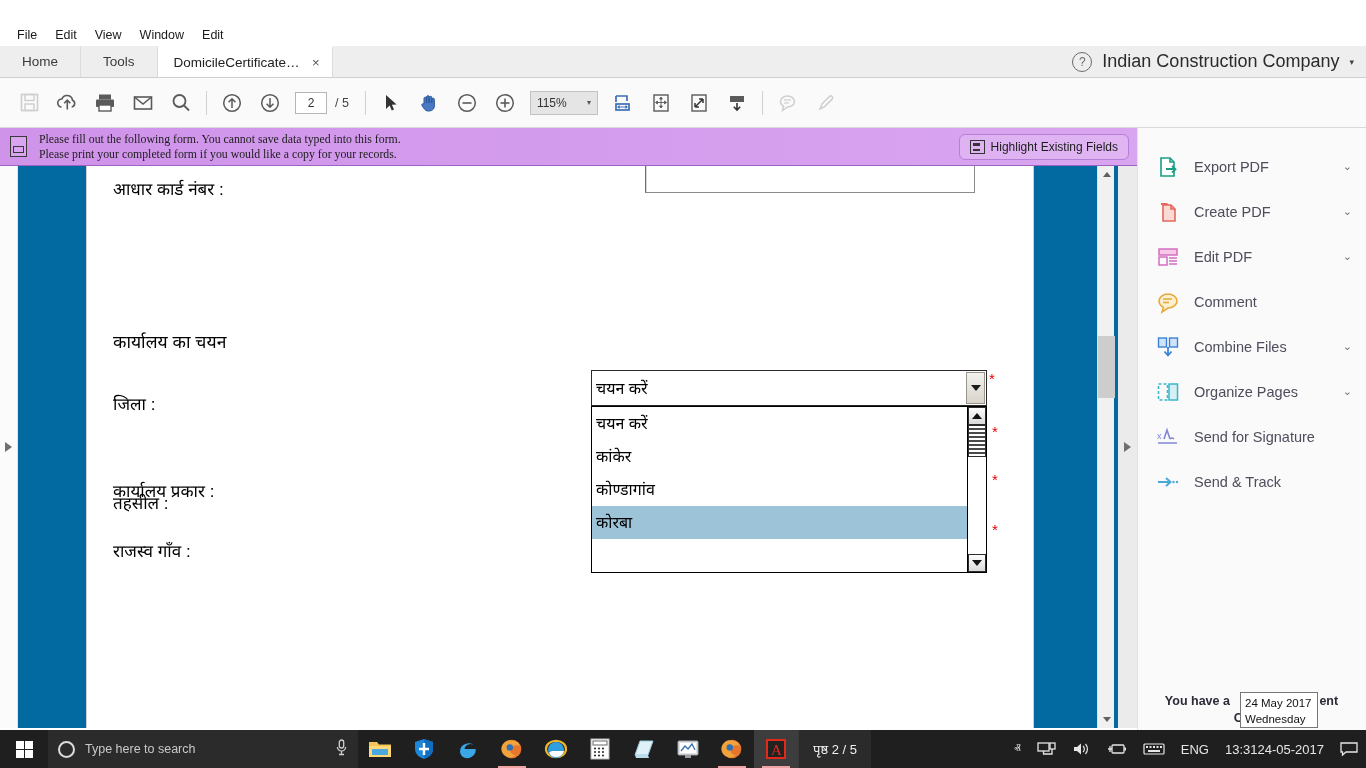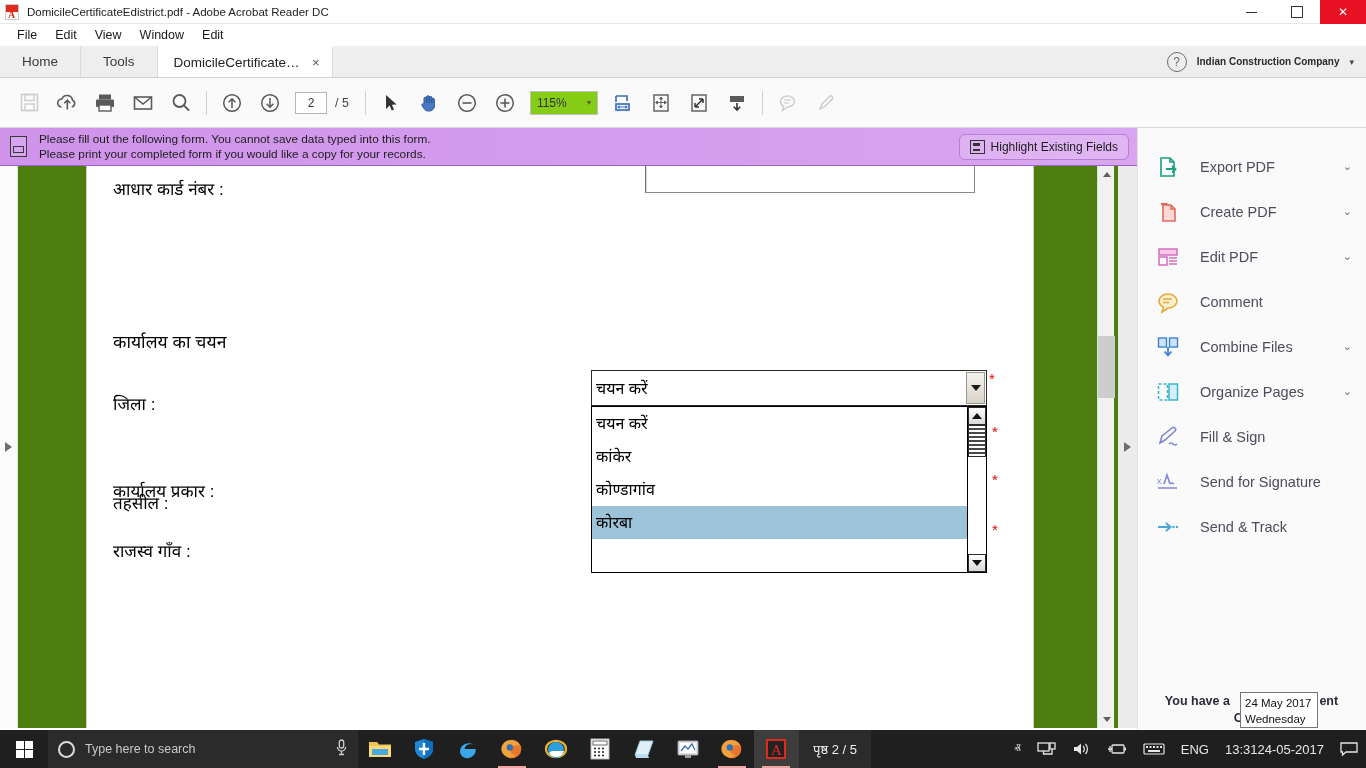--- a/index.html
+++ b/index.html
@@ -62,21 +62,21 @@
   .tabstrip .tab.doc { padding: 0 12px 0 16px; max-width: 175px; }
   .tabstrip .tab .tlabel { overflow: hidden; white-space: nowrap; text-overflow: ellipsis; }
   .tabstrip .tab .tclose { margin-left: 10px; font-size: 13px; color: #555; cursor: pointer; }
   .header-right {
     margin-left: auto; display: flex; align-items: center; gap: 10px; padding-right: 12px;
   }
   .help-circle {
     width: 20px; height: 20px; border-radius: 50%; border: 1.4px solid #6b6b6b;
     color: #6b6b6b; font-size: 12px; display: flex; align-items: center; justify-content: center;
   }
-  .acct-name { font-size: 10px; color: #2b2b2b; font-weight: bold; }
+  .acct-name { font-size: 18px; color: #2b2b2b; font-weight: normal; }
   .acct-caret { font-size: 9px; color: #444; }
 
   
   .toolbar {
     position: absolute; top: 78px; left: 0; width: 1366px; height: 50px;
     background: #fafafa; border-bottom: 1px solid #d9d9d9;
     display: flex; align-items: center; padding-left: 10px; gap: 0px;
   }
   .tbtn {
     width: 38px; height: 38px; display: flex; align-items: center; justify-content: center;
@@ -84,55 +84,55 @@
   }
   .tbtn svg { display: block; }
   .tbtn.disabled { opacity: .45; }
   .tsep { width: 1px; height: 24px; background: #d0d0d0; margin: 0 6px; }
   .pagebox {
     width: 32px; height: 22px; border: 1px solid #b5b5b5; background: #fff;
     font-size: 12px; color: #333; text-align: center; line-height: 20px; margin-left: 6px;
   }
   .pagetot { font-size: 12.5px; color: #444; margin-left: 8px; }
   .zoombox {
-    width: 68px; height: 24px; border: 1px solid #c2c2c2; background: #84cc16;
+    width: 68px; height: 24px; border: 1px solid #c2c2c2; background: #e5e5e5;
     display: flex; align-items: center; justify-content: space-between;
     padding: 0 6px; font-size: 12px; color: #333; margin: 0 6px;
   }
   .zoombox .zcaret { font-size: 8px; color: #555; }
 
   
   .formbar {
     position: absolute; top: 128px; left: 0; width: 1137px; height: 38px;
     background: linear-gradient(to right, #cf93ea, #d9a5f0);
     border-bottom: 1px solid #9b63c2;
     display: flex; align-items: center; padding-left: 10px;
   }
   .formbar .doc-ico {
     width: 17px; height: 21px; border: 1.6px solid #3a3a3a; margin-right: 12px; position: relative;
     background: #d9a5f0;
   }
   .formbar .doc-ico:after {
     content: ""; position: absolute; left: 2px; bottom: 3px; width: 9px; height: 5px;
     border: 1.4px solid #3a3a3a;
   }
-  .formbar .ftext { font-size: 11.8px; color: #1c1c1c; line-height: 15px; }
+  .formbar .ftext { font-size: 11.8px; color: #1c1c1c; line-height: 15px; font-family: Liberation Serif, serif; }
   .hl-btn {
     margin-left: auto; margin-right: 8px; height: 26px; display: flex; align-items: center;
     gap: 6px; padding: 0 10px; border: 1px solid #b57fd6; border-radius: 6px;
     background: rgba(255,255,255,0.18); font-size: 12px; color: #1c1c1c;
   }
   .hl-ico { width: 15px; height: 14px; border: 1.4px solid #333; position: relative; }
   .hl-ico:before { content: ""; position: absolute; left: 2px; top: 2px; width: 7px; height: 3px; background: #333; }
   .hl-ico:after { content: ""; position: absolute; left: 2px; top: 8px; width: 7px; height: 2px; background: #333; }
 
   
   .viewport {
     position: absolute; top: 166px; left: 0; width: 1137px; height: 562px;
-    background: #4d7c0f; overflow: hidden;
+    background: #0369a1; overflow: hidden;
   }
   .leftpane-toggle {
     position: absolute; left: 0; top: 166px; width: 18px; height: 562px;
     background: #fbfbfb; border-right: 1px solid #e2e2e2;
     display: flex; align-items: center; justify-content: center;
   }
   .tri-right { width: 0; height: 0; border-left: 7px solid #6f6f6f; border-top: 5px solid transparent; border-bottom: 5px solid transparent; }
   .rightpane-toggle {
     position: absolute; left: 1118px; top: 166px; width: 19px; height: 562px;
     background: #ebebeb; display: flex; align-items: center; justify-content: center;
@@ -203,21 +203,21 @@
   .ds-dn .chev { width: 0; height: 0; border-left: 4px solid transparent; border-right: 4px solid transparent; border-top: 5px solid #606060; }
   .ds-thumb { position: absolute; left: 0; top: 170px; width: 17px; height: 62px; background: #cdcdcd; }
 
   
   .toolspanel {
     position: absolute; left: 1137px; top: 128px; width: 229px; height: 612px;
     background: #fafafa; border-left: 1px solid #e3e3e3;
     padding-top: 16px;
   }
   .tool-row {
-    height: 45px; display: flex; align-items: center; padding: 0 14px 0 18px; gap: 20px;
+    height: 45px; display: flex; align-items: center; padding: 0 14px 0 18px; gap: 14px;
   }
   .tool-row .tname { font-size: 14.5px; color: #4d4d5c; flex: 1; }
   .tool-row .tchev { font-size: 11px; color: #70707d; }
   .tool-ico { width: 24px; height: 24px; flex: none; }
 
   .cloudmsg {
     position: absolute; left: 1137px; top: 690px; width: 229px; height: 40px;
     text-align: center; font-size: 12.5px; color: #2b2b3a; font-weight: bold; line-height: 17px;
     padding-top: 3px;
   }
@@ -252,31 +252,20 @@
   .tray { margin-left: auto; display: flex; align-items: center; height: 38px; color: #e6e6e6; }
   .tray > div { padding: 0 8px; font-size: 13px; display: flex; align-items: center; }
   .clock { text-align: center; font-size: 11.5px; line-height: 15px; padding: 0 10px; }
   .action-center { width: 34px; display: flex; align-items: center; justify-content: center; }
 </style>
 </head>
 <body>
 
 <div id="app">
 
-  <div class="titlebar">
-    <div class="tb-icon">
-        <div class="acro-ico"></div>
-      </div>
-    <div class="tb-title">DomicileCertificateEdistrict.pdf - Adobe Acrobat Reader DC</div>
-    <div class="wincontrols">
-      <div class="wc-min"></div>
-      <div class="wc-max"></div>
-      <div class="wc-close"></div>
-    </div>
-  </div>
 
   <div class="menubar">
     <div class="mi">File</div>
     <div class="mi">Edit</div>
     <div class="mi">View</div>
     <div class="mi">Window</div>
     <div class="mi">Edit</div>
   </div>
 
   <div class="tabstrip">
@@ -558,30 +547,20 @@
       <span class="tool-ico">
         <svg width="24" height="24" viewBox="0 0 24 24">
             <rect x="2.5" y="4" width="9" height="16" fill="none" stroke="#38b6c9" stroke-width="1.5" stroke-dasharray="3 2"></rect>
             <rect x="13" y="4" width="8.5" height="16" fill="#d5f0f5" stroke="#38b6c9" stroke-width="1.5"></rect>
           </svg>
       </span>
       <span class="tname">Organize Pages</span>
       <span class="tchev">⌄</span>
     </div>
 
-    <div class="tool-row">
-      <span class="tool-ico">
-        <svg width="24" height="24" viewBox="0 0 24 24">
-            <path d="M4 18 L6 11 L16 3 a2 2 0 0 1 3 3 L9 15 Z" fill="none" stroke="#8287d4" stroke-width="1.6"></path>
-            <path d="M13 19 q2-2 4 0 t4 0" stroke="#8287d4" stroke-width="1.4" fill="none"></path>
-          </svg>
-      </span>
-      <span class="tname">Fill &amp; Sign</span>
-      <span class="tchev"></span>
-    </div>
 
     <div class="tool-row">
       <span class="tool-ico">
         <svg width="24" height="24" viewBox="0 0 24 24">
             <text x="1" y="14" font-size="9" fill="#8287d4" font-family="Liberation Sans">x</text>
             <path d="M8 14 L11 5 L14 14" fill="none" stroke="#8287d4" stroke-width="1.6"></path>
             <path d="M14 14 q2-2 4 0" stroke="#8287d4" stroke-width="1.4" fill="none"></path>
             <line x1="2" y1="18" x2="21" y2="18" stroke="#8287d4" stroke-width="1.5"></line>
           </svg>
       </span>

